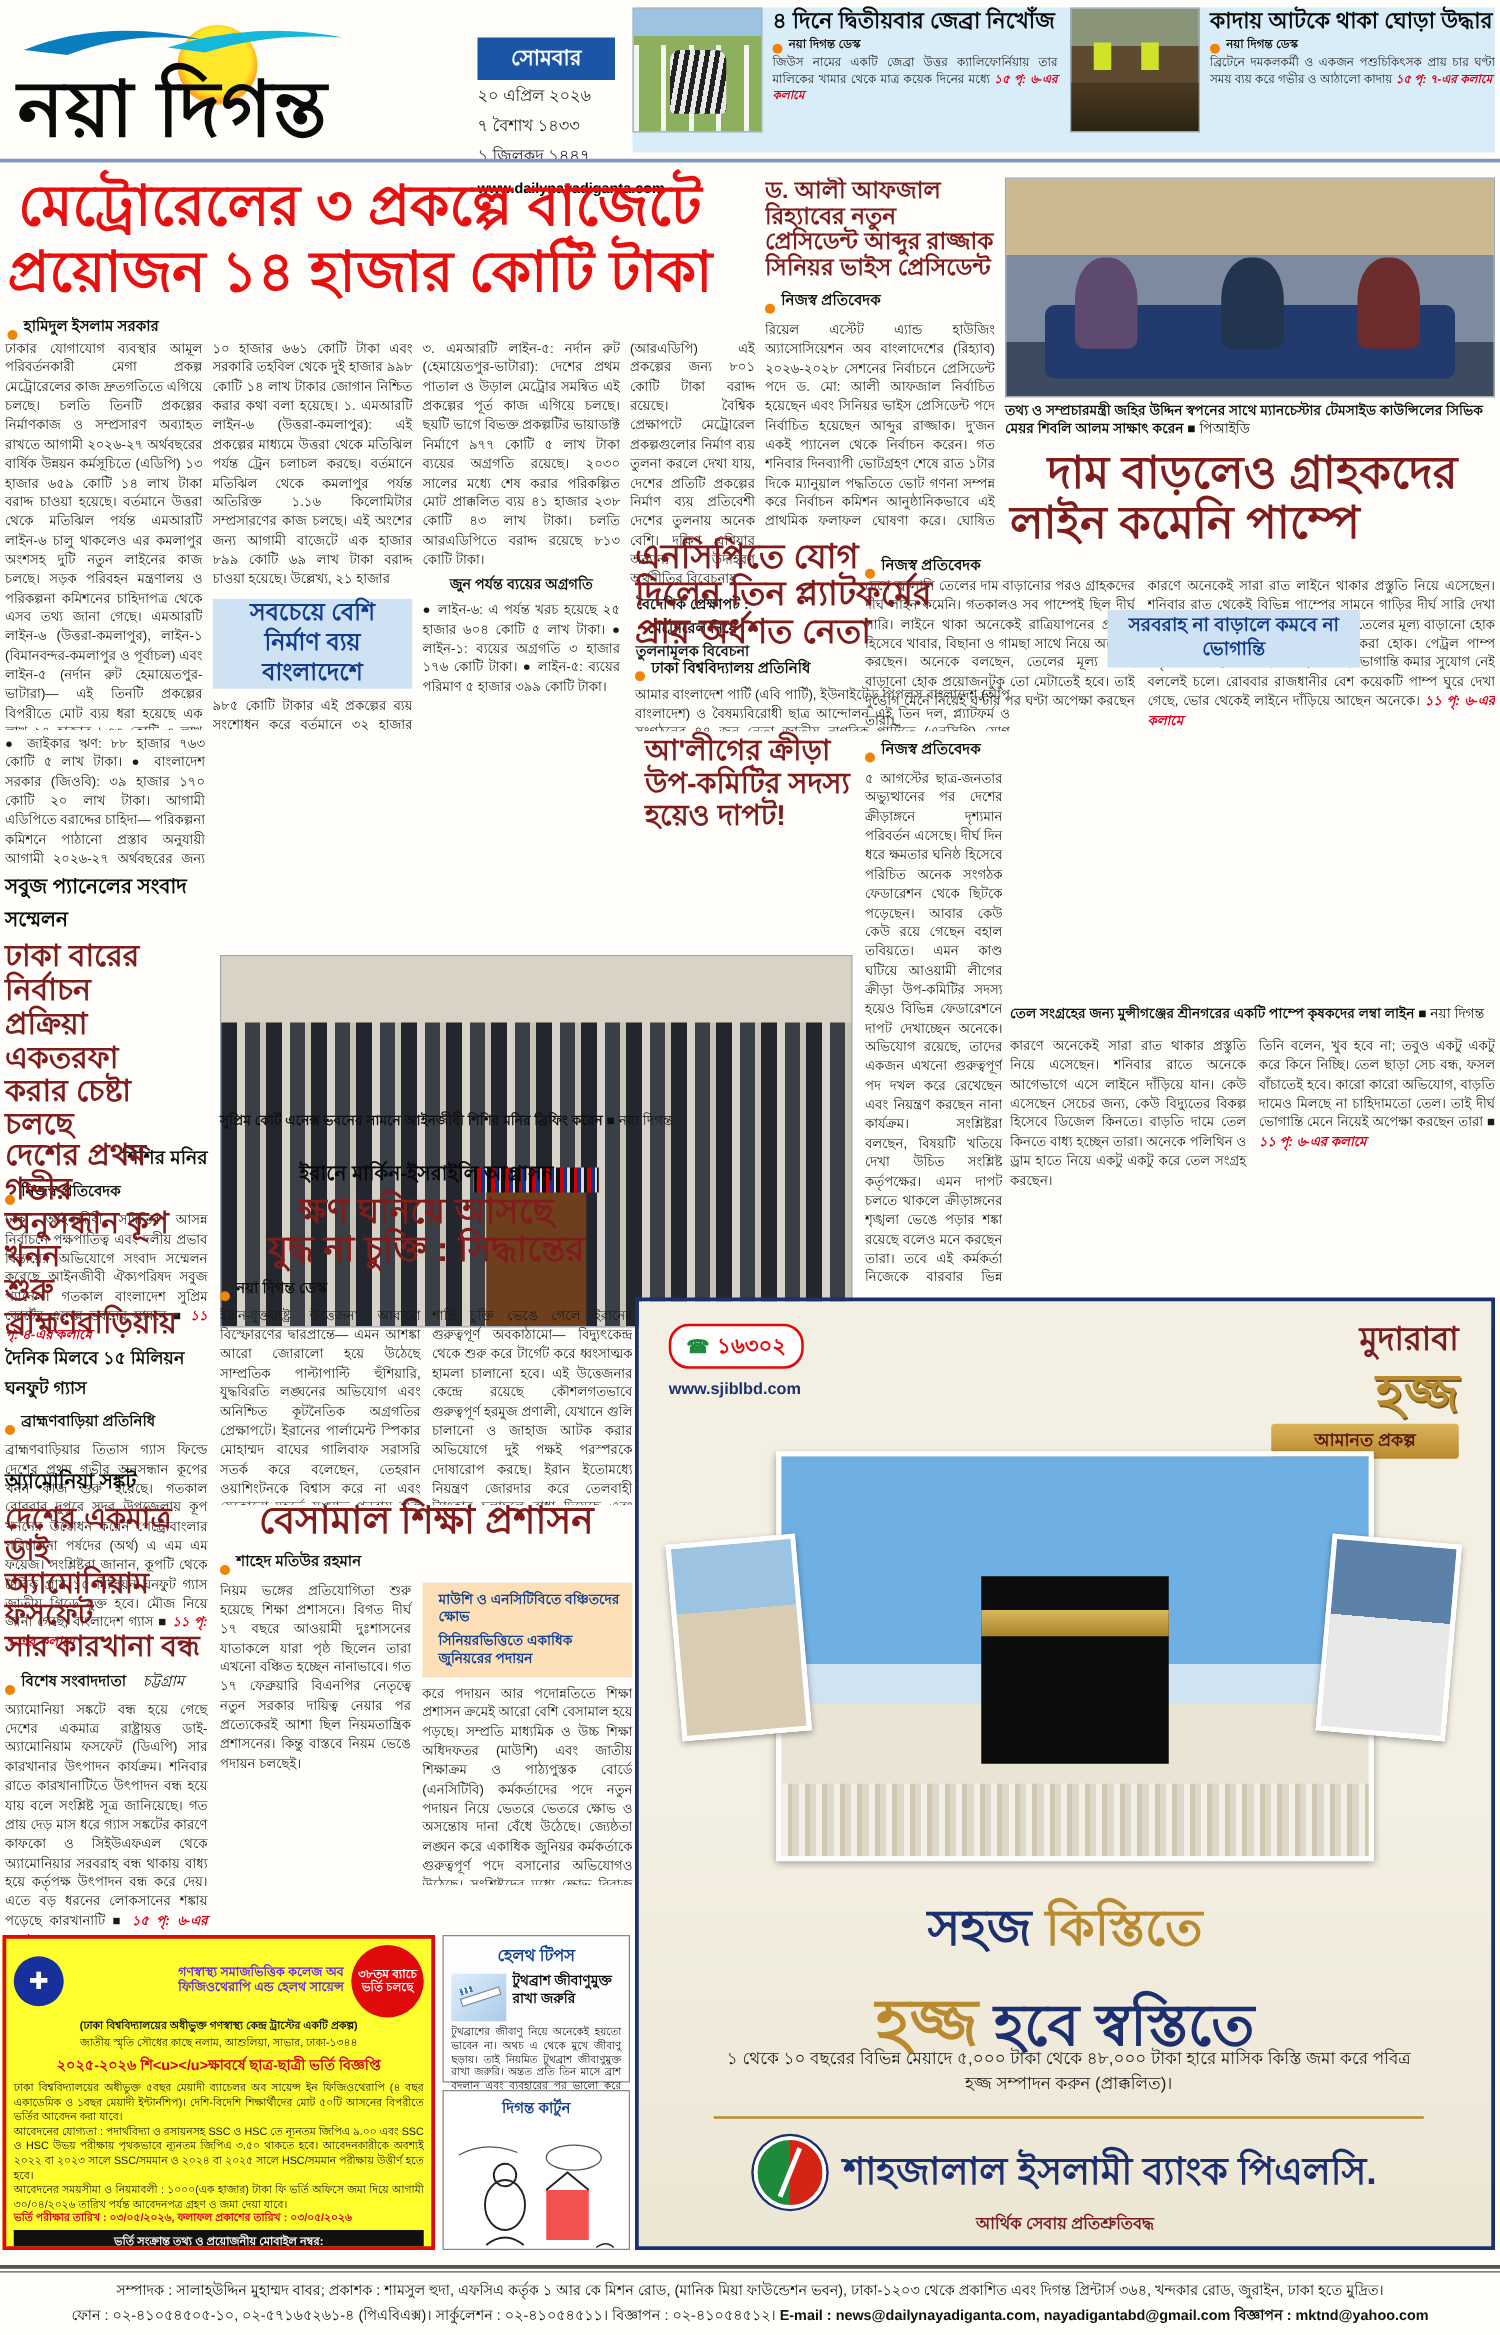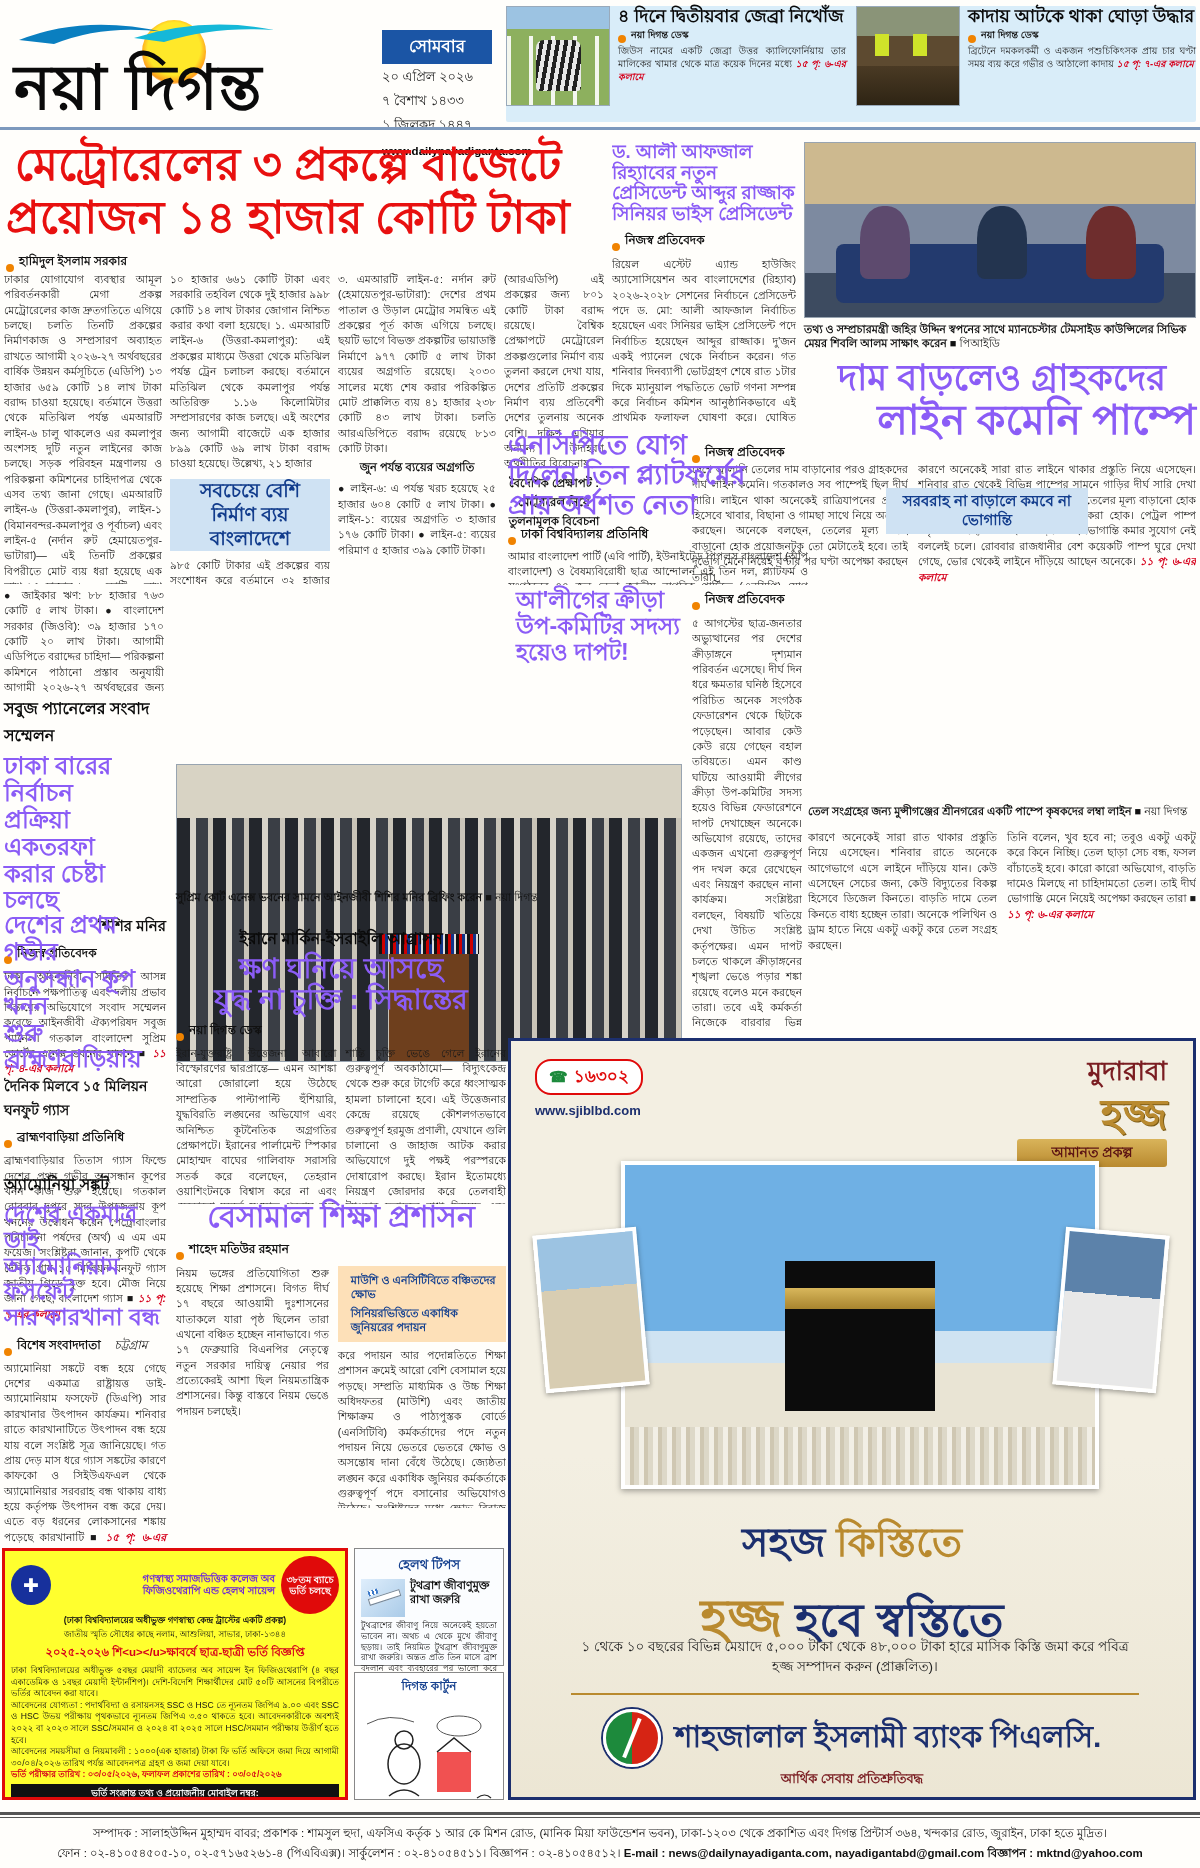--- a/index.html
+++ b/index.html
@@ -32,21 +32,21 @@
   .rule{height:3px;background:#7d99bd;}
   .lead-h{color:#e8100f;font-weight:800;text-align:center;font-size:45px;line-height:1.18;}
   .byline{display:flex;align-items:flex-end;gap:5px;font-size:12px;font-weight:700;color:#111;}
   .byline .dot{width:8px;height:8px;border-radius:50%;background:#f08300;display:inline-block;}
   .byline .loc{font-weight:400;font-style:italic;}
   .bodytext{font-size:10.6px;line-height:1.45;text-align:justify;color:#1a1a1a;}
   .ref{color:#d6001c;font-weight:700;font-style:italic;}
   .bluebox{background:#cfe2f3;color:#123c8c;font-weight:800;text-align:center;
            display:flex;align-items:center;justify-content:center;padding:6px 8px;box-sizing:border-box;}
   .kicker{font-weight:700;font-size:16px;color:#0a0a0a;}
-  .h2{font-weight:800;color:#8b5cf6;line-height:1.12;}
+  .h2{font-weight:800;color:#7f1d1d;line-height:1.12;}
   .cap{font-size:11px;font-weight:700;color:#111;line-height:1.3;}
   .cap .credit{font-weight:400;}
   .subh{font-weight:800;text-align:center;font-size:11.5px;margin:3px 0;}
   
   .photo{border:1px solid #98a4b0;box-sizing:border-box;}
   .meeting-bg{background:linear-gradient(180deg,#cdb98f 0 35%,#7d8aa0 35% 75%,#3d4b60 75% 100%);position:relative;overflow:hidden;}
   .meeting-bg .sofa{position:absolute;left:8%;bottom:8%;width:84%;height:34%;background:#233a6e;border-radius:8px;}
   .meeting-bg .p1,.meeting-bg .p2,.meeting-bg .p3{position:absolute;bottom:22%;width:13%;height:42%;border-radius:45% 45% 8px 8px;}
   .meeting-bg .p1{left:14%;background:#5d4a6e;} .meeting-bg .p2{left:44%;background:#23344f;} .meeting-bg .p3{left:72%;background:#6e2d2d;}
   .lawyers-bg{background:linear-gradient(180deg,#d8d3c4 0 18%,#9aa0a6 18% 100%);position:relative;overflow:hidden;}
@@ -200,21 +200,21 @@
       <div class="p1"></div>
       <div class="p2"></div>
       <div class="p3"></div>
   </div>
   <div class="abs cap" style="left:804px;top:322px;width:392px;">
     <span>তথ্য ও সম্প্রচারমন্ত্রী জহির উদ্দিন স্বপনের সাথে ম্যানচেস্টার টেমসাইড কাউন্সিলের সিভিক মেয়র শিবলি আলম সাক্ষাৎ করেন ■</span> <span class="credit">পিআইডি</span>
   </div>
 
   <div class="abs" style="left:808px;top:358px;width:388px;">
     <div class="h2" style="font-size:36px;text-align:center;">দাম বাড়লেও গ্রাহকদের</div>
-    <div class="h2" style="font-size:41px;text-align:right;">লাইন কমেনি পাম্পে</div>
+    <div class="h2" style="font-size:36px;text-align:left;">লাইন কমেনি পাম্পে</div>
   </div>
   <div class="abs byline" style="left:692px;top:443px;">
     <span class="dot"></span>
       <span>নিজস্ব প্রতিবেদক</span>
   </div>
   <div class="abs" style="left:692px;top:462px;width:504px;height:122px;display:flex;gap:10px;">
     <div class="bodytext" style="overflow:hidden;">দেশে জ্বালানি তেলের দাম বাড়ানোর পরও গ্রাহকদের দীর্ঘ লাইন কমেনি। গতকালও সব পাম্পেই ছিল দীর্ঘ সারি। লাইনে থাকা অনেকেই রাত্রিযাপনের প্রস্তুতি হিসেবে খাবার, বিছানা ও গামছা সাথে নিয়ে অপেক্ষা করছেন। অনেকে বলছেন, তেলের মূল্য যতই বাড়ানো হোক প্রয়োজনটুকু তো মেটাতেই হবে। তাই দুর্ভোগ মেনে নিয়েই ঘণ্টার পর ঘণ্টা অপেক্ষা করছেন তারা।</div>
     <div class="bodytext" style="overflow:hidden;"><span>কারণে অনেকেই সারা রাত লাইনে থাকার প্রস্তুতি নিয়ে এসেছেন। শনিবার রাত থেকেই বিভিন্ন পাম্পের সামনে গাড়ির দীর্ঘ সারি দেখা গেছে। অপেক্ষায় থাকা ক্রেতারা বলছেন, তেলের মূল্য বাড়ানো হোক আপত্তি নেই; কিন্তু সরবরাহ স্বাভাবিক করা হোক। পেট্রল পাম্প কর্তৃপক্ষ বলছে, সরবরাহ না বাড়লে এই ভোগান্তি কমার সুযোগ নেই বললেই চলে। রোববার রাজধানীর বেশ কয়েকটি পাম্প ঘুরে দেখা গেছে, ভোর থেকেই লাইনে দাঁড়িয়ে আছেন অনেকে।</span> <span class="ref">১১ পৃ: ৬-এর কলামে</span></div>
   </div>
   <div class="abs bluebox" style="left:886px;top:488px;width:202px;height:46px;font-size:15px;line-height:1.25;">সরবরাহ না বাড়ালে কমবে না ভোগান্তি</div>

